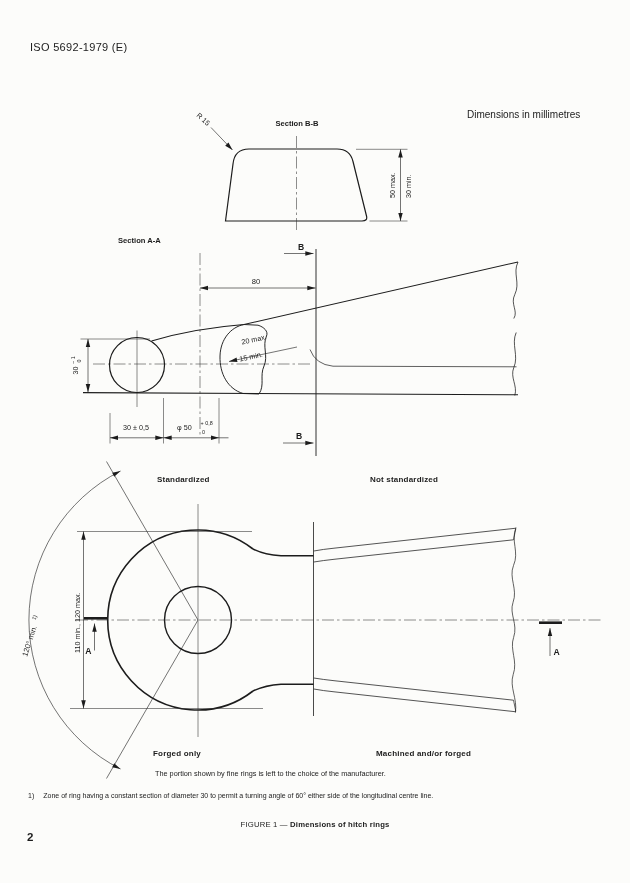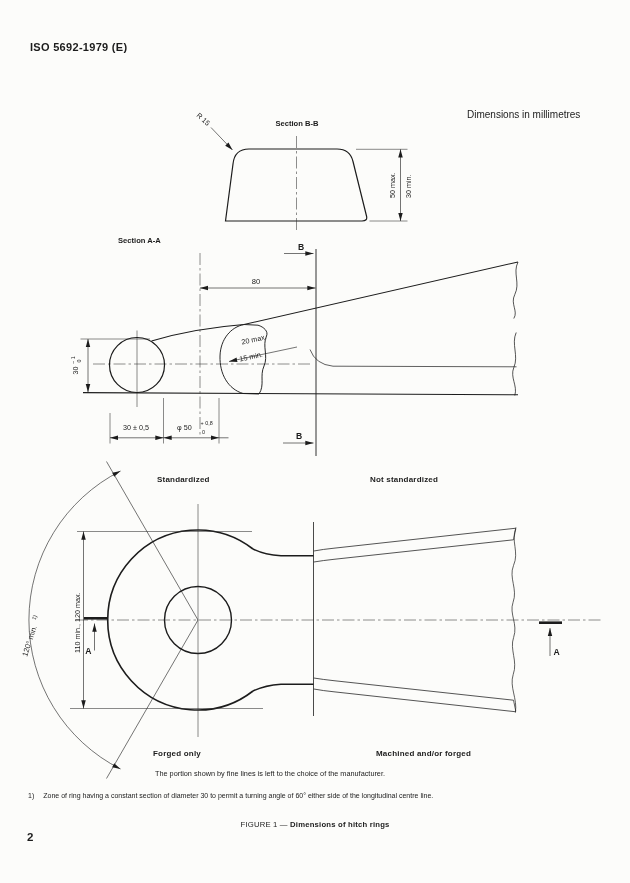--- a/index.html
+++ b/index.html
@@ -2,21 +2,21 @@
 <html><head>
 <meta charset="utf-8">
 <style>
   html,body{margin:0;padding:0;background:#e8e8e8;}
   .page{
     position:relative;width:630px;height:883px;margin:0 auto;
     background:#fcfcfa;color:#1c1c1c;overflow:hidden;
     font-family:"Liberation Sans", sans-serif;
   }
   .abs{position:absolute;}
-  .hdr{font-size:11px;font-weight:bold;letter-spacing:.3px;}
+  .hdr{font-size:11px;font-weight:normal;letter-spacing:.3px;}
   .units{font-size:10px;color:#222;}
   .note{font-size:7.3px;color:#222;}
   .footnote{font-size:7px;color:#222;display:flex;}
   .footnote .mk{margin-right:9px;}
   .caption{width:100%;text-align:center;font-size:7.7px;letter-spacing:.2px;}
   .caption .bold{font-weight:bold;}
   .pagenum{font-size:11.5px;font-weight:bold;}
   svg{position:absolute;left:0;top:0;}
   svg text{font-family:"Liberation Sans", sans-serif;fill:#1c1c1c;}
   .t-title{font-size:7.6px;font-weight:bold;}
@@ -151,21 +151,21 @@
       <path class="ln" stroke-width=".75" d="M 313.8 689 Q 323 690.7 334 691.8 L 516 711.8"></path>
       <path class="ln" stroke-width=".75" d="M 313.8 678 Q 323 679.5 334 680.7 L 513.5 700.2"></path>
       <path class="ln" stroke-width=".7" d="M 513.5 700.2 L 515.8 711.2"></path>
       <path class="ln" stroke-width=".7" d="M 516 527.5 C 510.5 541 519.5 552 513.5 565.5 C 508.5 578 518 589 513 602.5 C 509 614 518.2 624 513.6 637.5 C 509.4 649.5 518 661 513.2 674.5 C 509.2 687 517.6 698.5 515.4 712.5"></path>
 
       <text class="t-lbl" x="153" y="755.5">Forged only</text>
       <text class="t-lbl" x="376" y="755.5">Machined and/or forged</text>
     </g>
   </svg>
 
-  <div class="abs note" style="left:155px;top:769px;">The portion shown by fine lines is left to the choice of the manufacturer.</div>
+  <div class="abs note" style="left:155px;top:769px;">The portion shown by fine rings is left to the choice of the manufacturer.</div>
 
   <div class="abs footnote" style="left:28px;top:791.5px;width:580px;">
     <span class="mk">1)</span>
     <span>Zone of ring having a constant section of diameter 30 to permit a turning angle of 60° either side of the longitudinal centre line.</span>
   </div>
 
   <div class="abs caption" style="left:0;top:820px;">
     <span>FIGURE 1 —</span>
     <span class="bold">Dimensions of hitch rings</span>
   </div>

